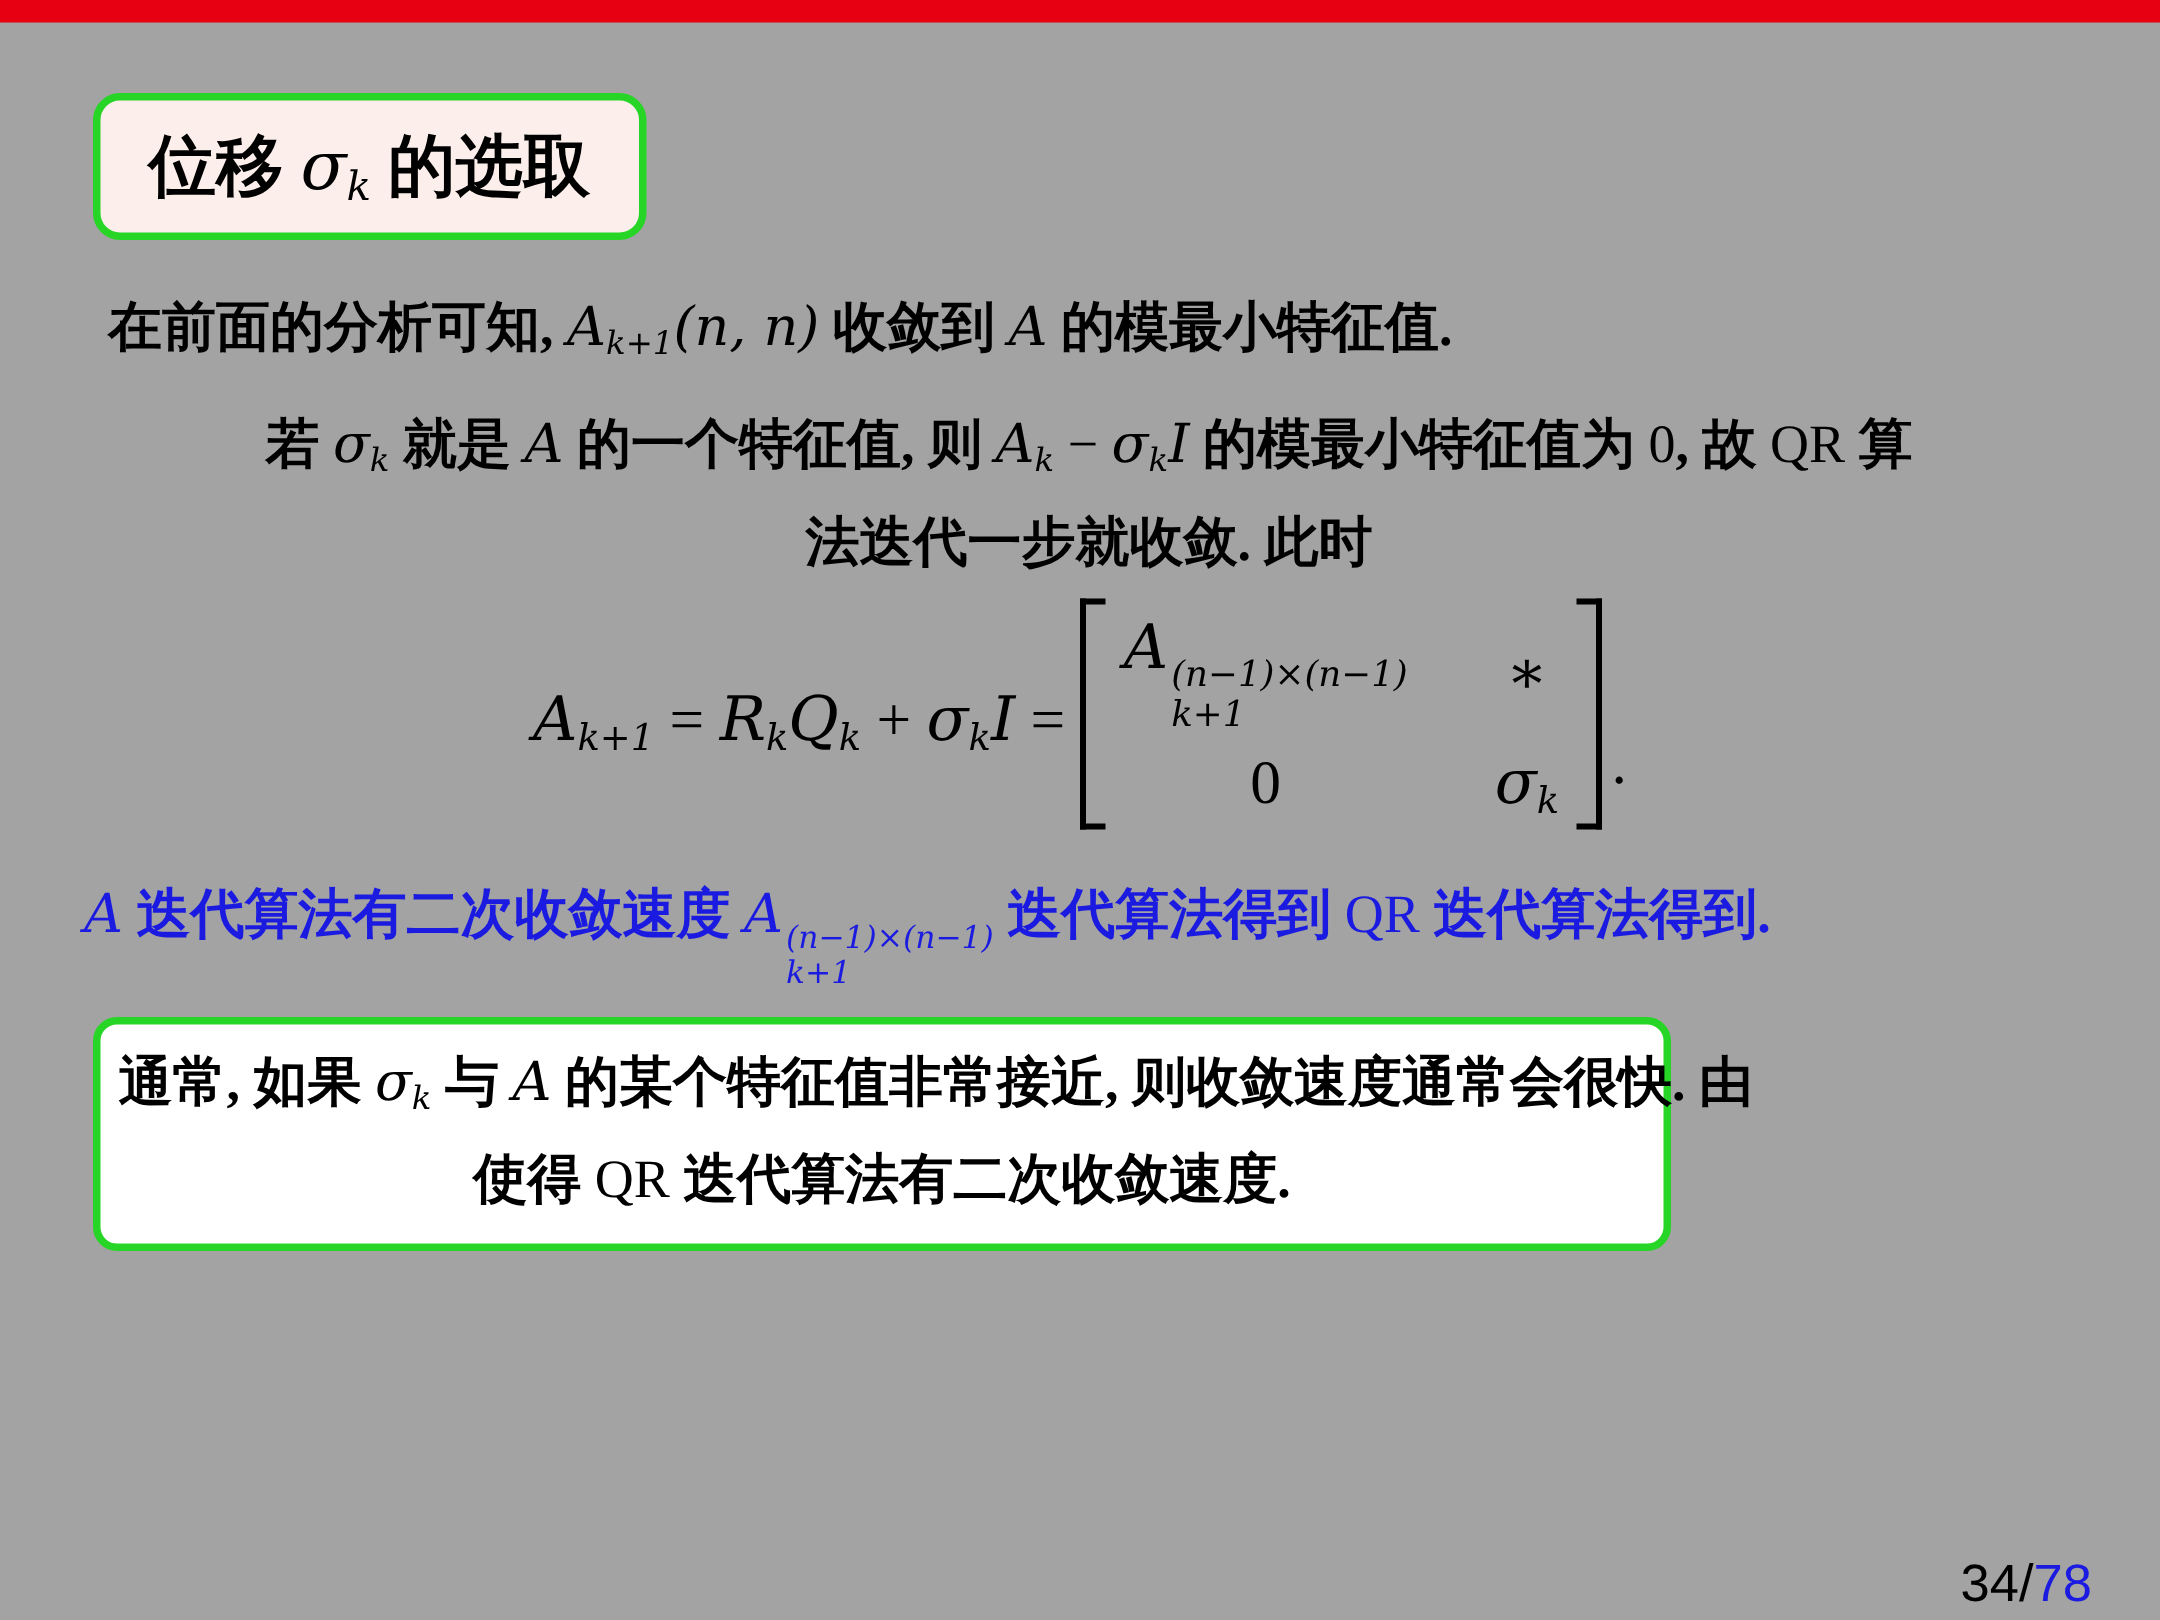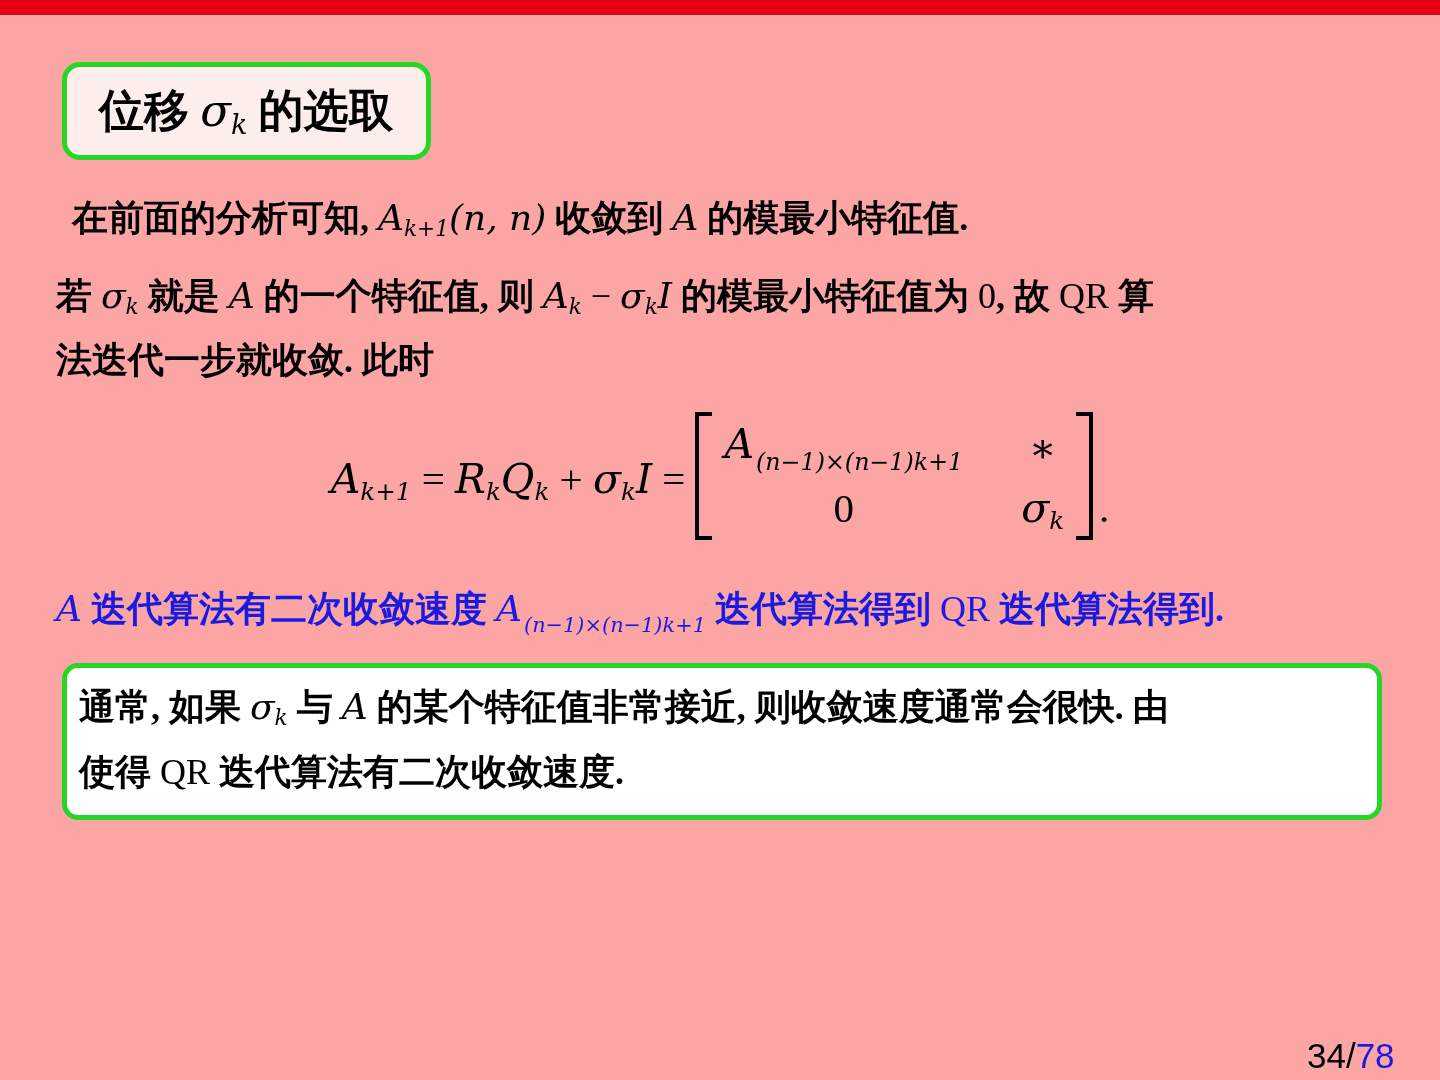--- a/index.html
+++ b/index.html
@@ -1,24 +1,24 @@
 <!DOCTYPE html>
 <html style="--red: #e60012; --green: #26d526; --blue: #1a1ae0; --pink: #fcefeb;"><head>
 <meta charset="utf-8">
 <style>
   html,body{margin:0;padding:0;background:#ffffff;}
-  .slide{position:relative;width:1440px;height:1080px;background:#fca5a5;overflow:hidden;
-         font-family:"Liberation Serif","DejaVu Serif",serif;color:#000;}
+  .slide{position:relative;width:1440px;height:1080px;background:#a3a3a3;overflow:hidden;
+         font-family:"Liberation Serif","DejaVu Serif",serif;color:#000;text-align:center;}
   .top-bar{position:absolute;left:0;top:0;width:1440px;height:15px;background:var(--red,#e60012);}
   
   .tk.t{font-weight:700;}
   .tk.m{font-style:italic;font-weight:400;font-family:"DejaVu Serif","Liberation Serif",serif;}
   .tk.r{font-weight:400;font-style:normal;}
   .tk sub{font-size:0.60em;line-height:0;vertical-align:-0.28em;}
-  .stack{display:inline-flex;flex-direction:row;align-items:flex-start;
+  .stack{display:inline-flex;flex-direction:column;align-items:flex-start;
          font-size:0.58em;line-height:1.12;vertical-align:-0.52em;margin-left:2px;font-style:italic;}
   .stack .ssup,.stack .ssub{white-space:nowrap;}
   
   .title-box{position:absolute;left:62px;top:62px;display:inline-block;
              background:var(--pink,#fcefeb);border:5px solid var(--green,#26d526);
              border-radius:18px;padding:9px 32px;font-size:45px;line-height:70px;white-space:nowrap;}
   
   .p1{position:absolute;left:72px;top:194px;font-size:36px;line-height:48px;white-space:nowrap;}
   .p2{position:absolute;left:56px;top:264px;width:1340px;font-size:36px;line-height:64px;}
   .p2 .bline{white-space:nowrap;}
@@ -32,21 +32,21 @@
   .br.r{border-left:none;}
   .mtx-grid{display:grid;grid-template-columns:auto auto;column-gap:58px;row-gap:8px;
             padding:8px 12px;align-items:center;justify-items:center;}
   .mtx-cell{white-space:nowrap;}
   .formula-period{align-self:flex-end;margin-bottom:20px;margin-left:6px;}
   
   .blue-note{position:absolute;left:56px;top:585px;font-size:36px;color:var(--blue,#1a1ae0);
              white-space:nowrap;}
   .blue-note .tk{color:var(--blue,#1a1ae0);}
   
-  .green-box{position:absolute;left:62px;top:663px;width:1320px;box-sizing:border-box;
+  .green-box{position:absolute;left:62px;top:678px;width:1052px;box-sizing:border-box;
              border:5px solid var(--green,#26d526);border-radius:16px;background:#ffffff;
              padding:6px 12px 10px 12px;font-size:36px;}
   .green-box .gline{line-height:65px;white-space:nowrap;}
   
   .footer{position:absolute;left:1282px;top:1036px;font-size:35px;
           font-family:"Liberation Sans","DejaVu Sans",sans-serif;white-space:nowrap;margin-left:25px;}
   .footer .cur{color:#000;}
   .footer .tot{color:var(--blue,#1a1ae0);}
 </style>
 </head>

